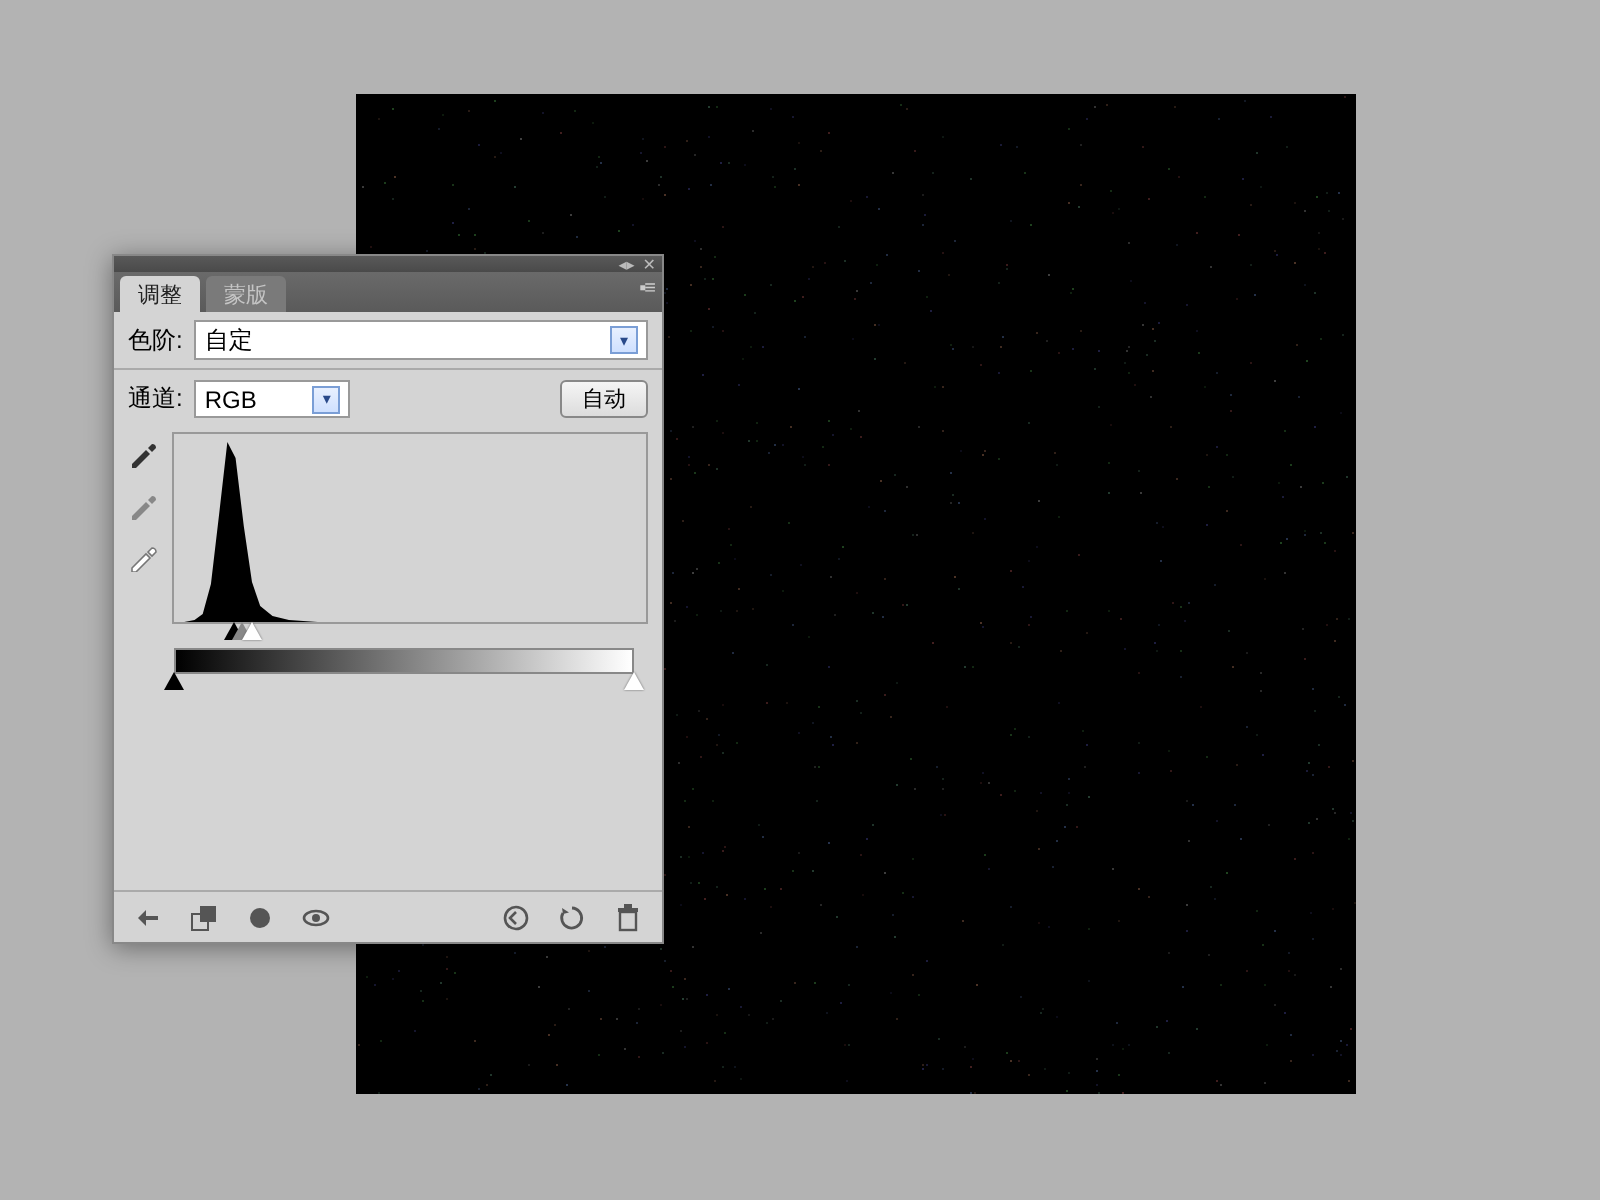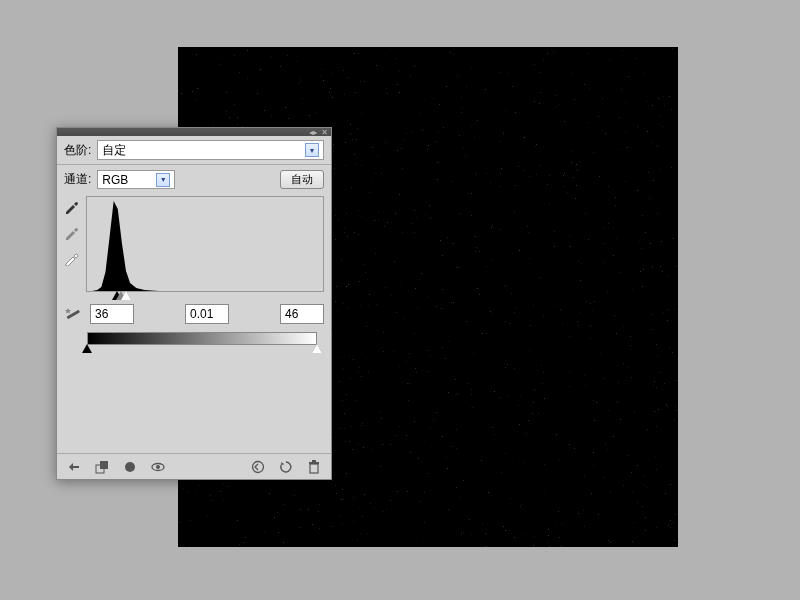--- a/index.html
+++ b/index.html
@@ -1106,20 +1106,25 @@
     <div class="noise-dot" style="left: 480.697px; top: 68.6107px; background: rgb(85, 85, 85); opacity: 0.26;"></div>
   </div>
 
 <div class="panel">
 
   <div class="panel-top">
     <span class="top-arrows">◂▸</span>
     <span class="top-close">✕</span>
   </div>
 
+  <div class="tab-strip">
+    <div class="tab">调整</div>
+    <div class="tab inactive">蒙版</div>
+    <div class="tab-menu">▪≡</div>
+  </div>
 
   <div class="row">
     <span class="label">色阶:</span>
     <div class="preset-select">
       <span>自定</span>
       <span class="dd-arrow">▾</span>
     </div>
   </div>
 
   <div class="divider"></div>
@@ -1160,33 +1165,20 @@
       </svg>
     </div>
   </div>
 
   <div class="input-sliders">
     <div class="tri" style="left:14%"></div>
     <div class="tri gray" style="left:16%"></div>
     <div class="tri white" style="left:18%"></div>
   </div>
 
-  <div class="num-row">
-    <div class="magic-icon">
-      <svg viewBox="0 0 20 18">
-          <rect x="2" y="8" width="14" height="3" rx="1" fill="#555" transform="rotate(-30 9 9)"></rect>
-          <path d="M4 3 L5 5 L7 5 L5.5 6.5 L6 8.5 L4 7.5 L2 8.5 L2.5 6.5 L1 5 L3 5 Z" fill="#888"></path>
-        </svg>
-    </div>
-    <input class="num-input" value="36" style="">
-    <div class="spacer"></div>
-    <input class="num-input" value="0.01" style="">
-    <div class="spacer"></div>
-    <input class="num-input" value="46" style="">
-  </div>
 
   <div class="output-gradient-wrap">
     <div class="output-gradient"></div>
   </div>
   <div class="out-tri-track">
     <div class="tri" style="left:0%"></div>
     <div class="tri white" style="left:100%"></div>
   </div>
 
 

